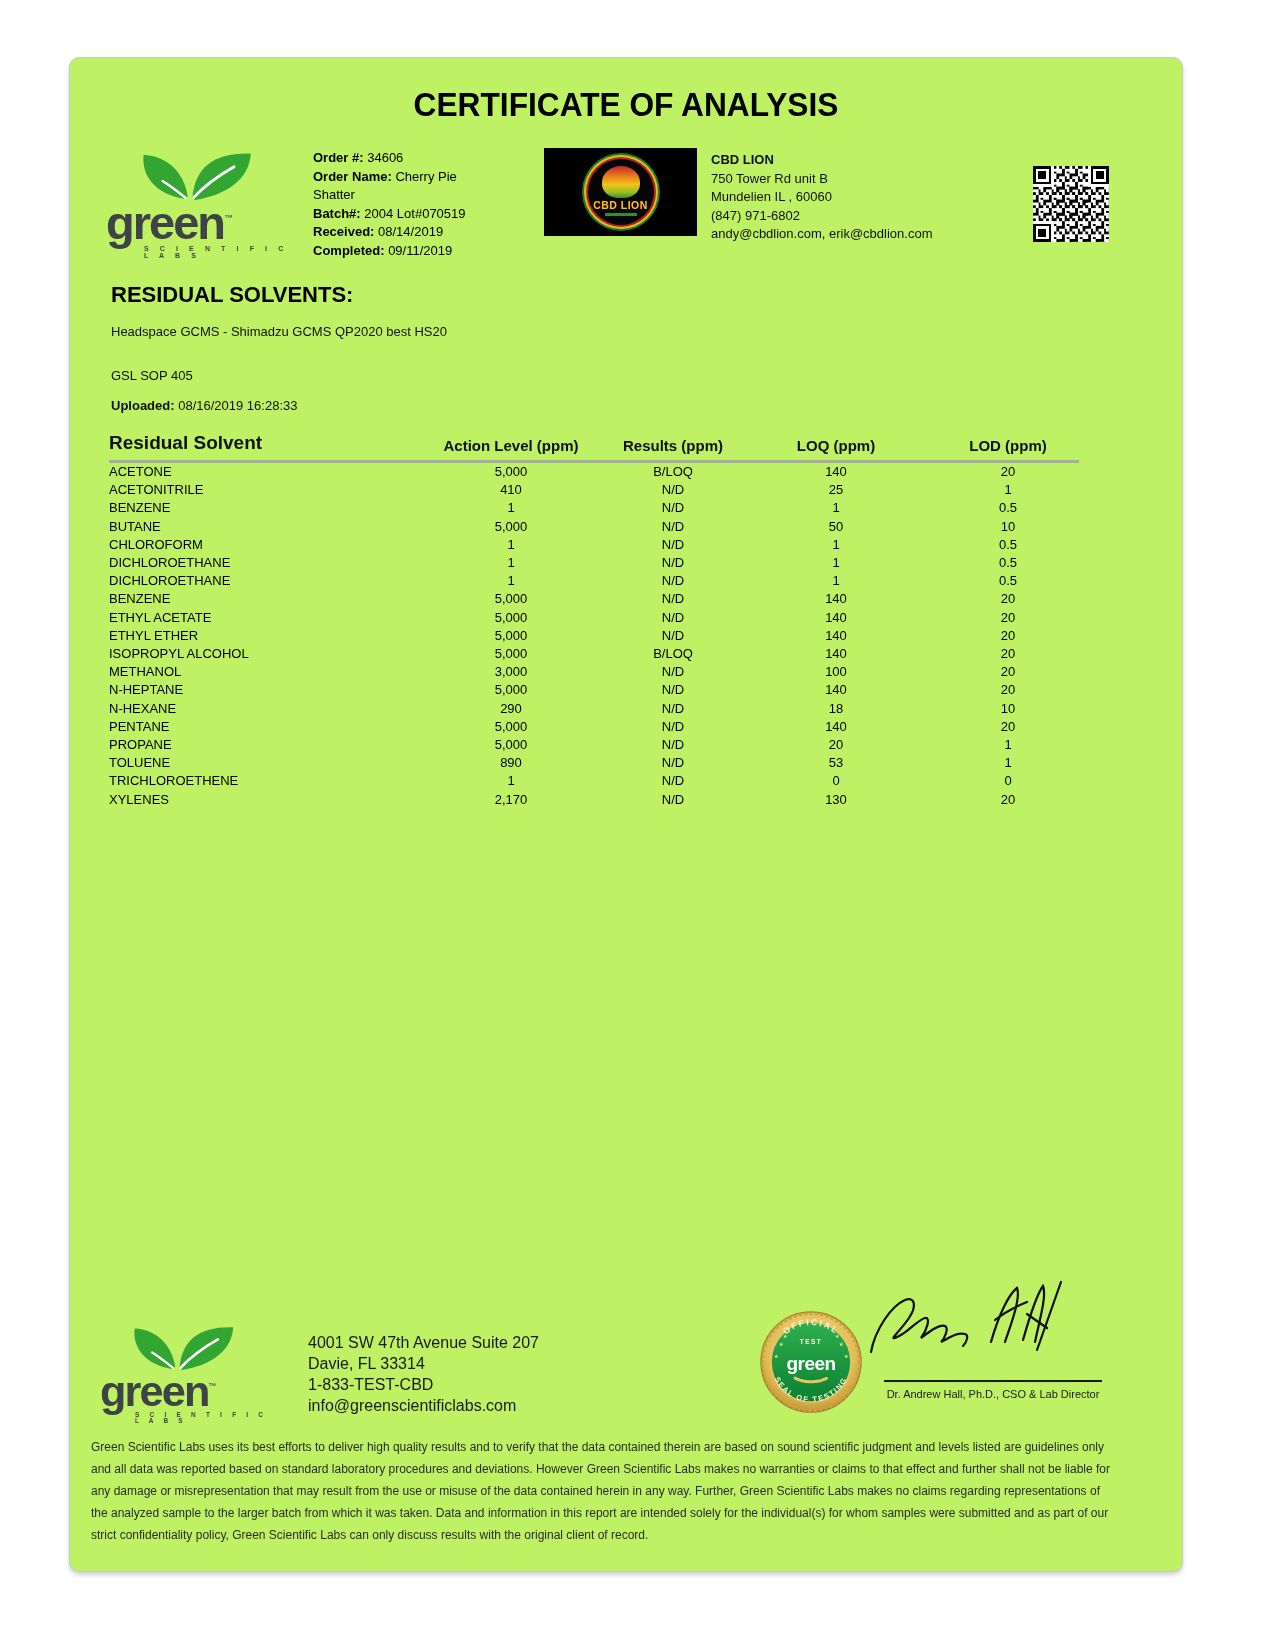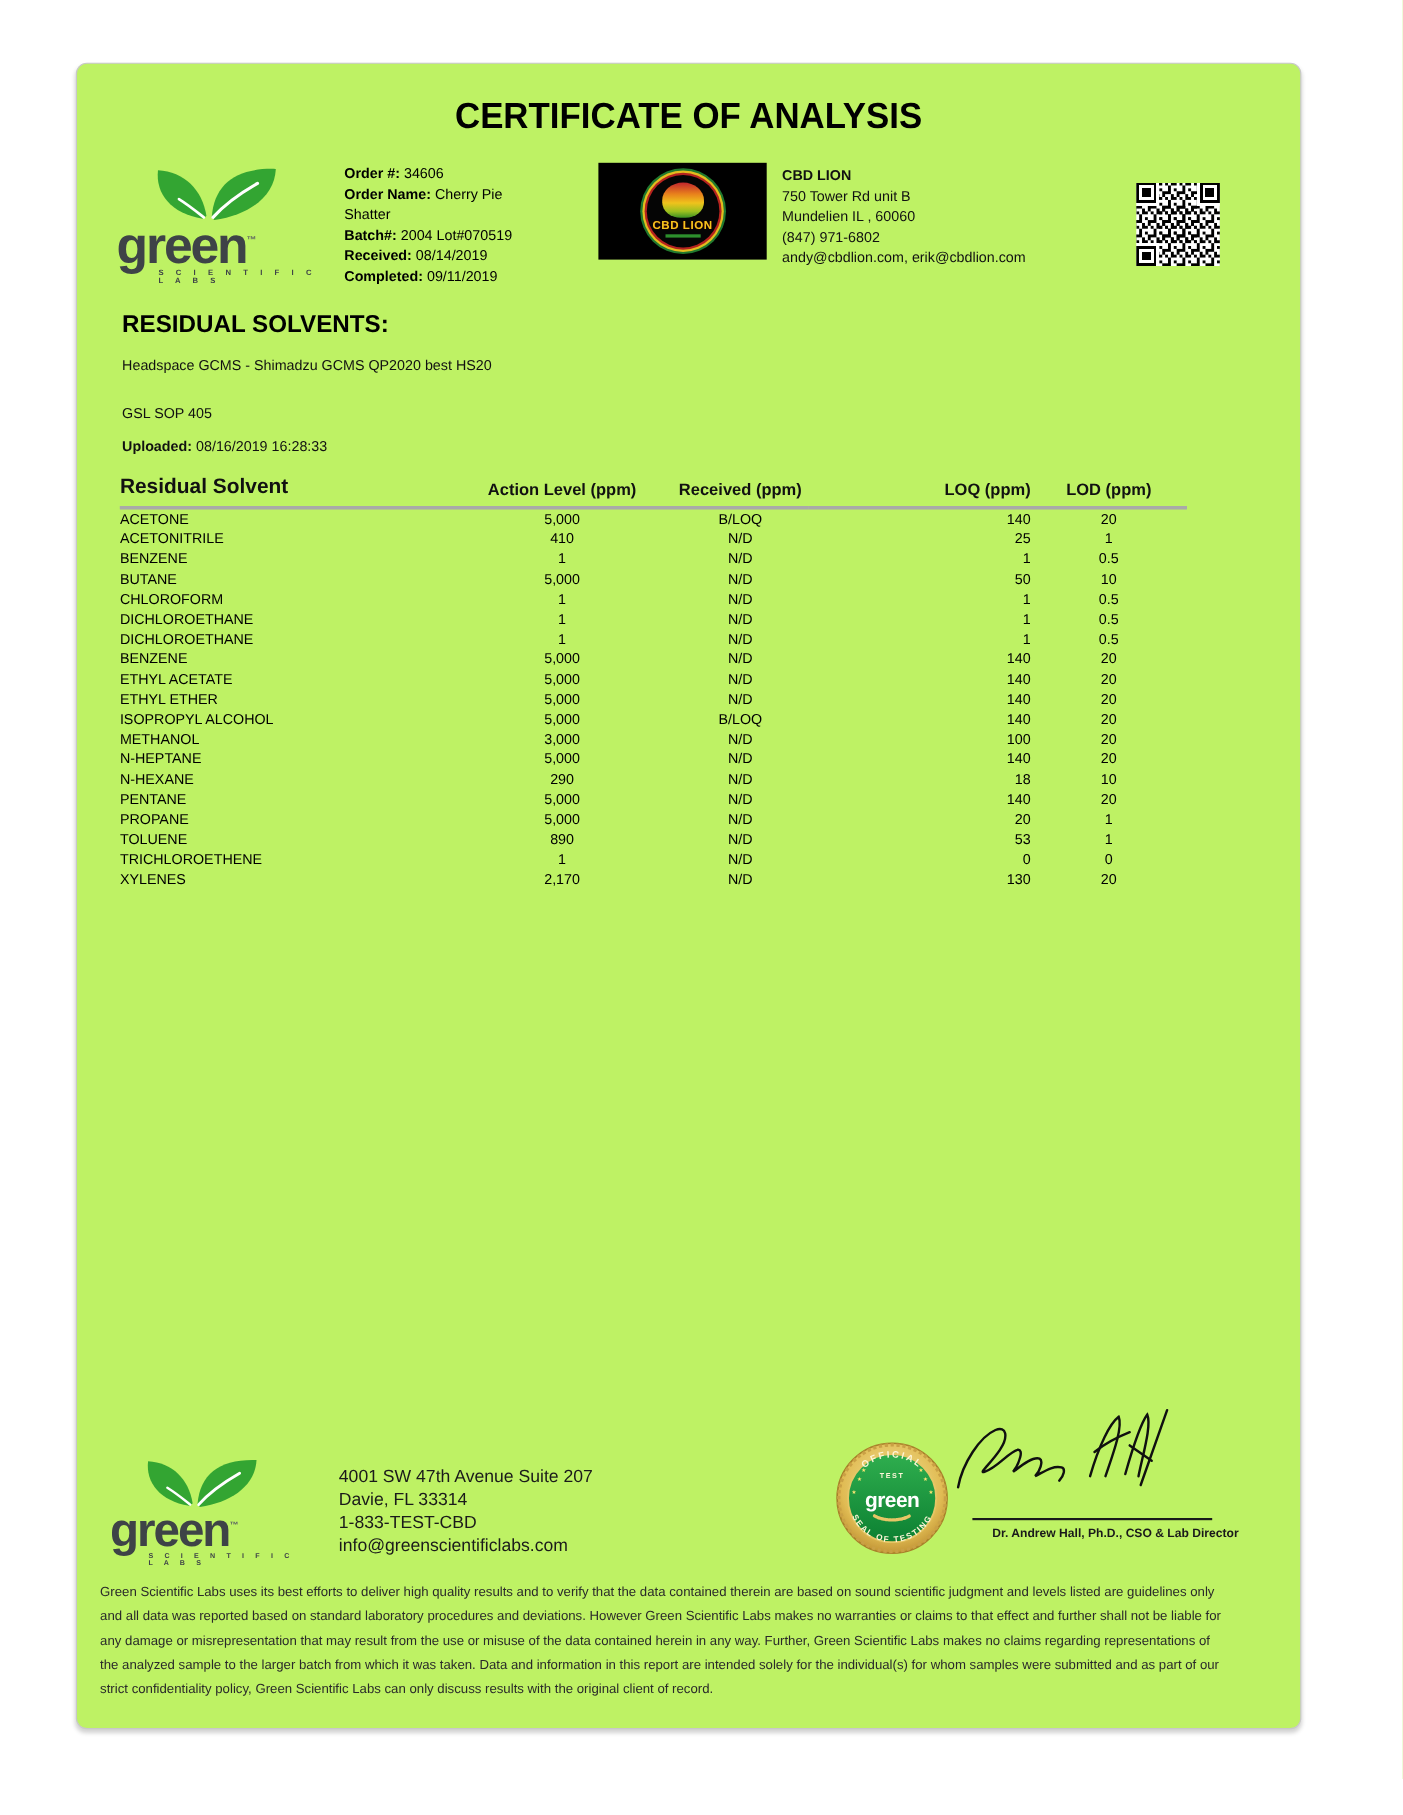--- a/index.html
+++ b/index.html
@@ -64,30 +64,30 @@
 
   
   .solvents { left:39px; top:374px; width:970px; border-collapse:collapse; }
   .solvents th { font-weight:bold; vertical-align:bottom; padding-bottom:6px; font-size:15px; }
   .solvents th.h-name { font-size:19px; text-align:left; }
   .solvents thead tr { border-bottom:3px solid #a9a9a9; }
   .solvents td { font-size:13px; height:18.2px; line-height:18.2px; padding:0; color:#000; }
   .c-name { text-align:left; width:302px; }
   .c-action { text-align:center; width:200px; }
   .c-results { text-align:center; width:124px; }
-  .c-loq { text-align:right; width:202px; }
+  .c-loq { text-align:center; width:202px; }
   .c-lod { text-align:center; width:142px; }
 
   
   .f-logo { left:30px; top:1266px; }
   .f-address { left:238px; top:1274px; font-size:16px; line-height:21px; color:#1a1a1a; }
   .seal { left:689px; top:1252px; width:104px; height:104px; }
   .sig { left:795px; top:1222px; width:210px; height:100px; }
   .sig-line { left:814px; top:1322px; width:218px; height:2px; background:#1a1a1a; }
-  .sig-name { left:790px; top:1330px; width:266px; text-align:right; font-size:11px; font-weight:bold; color:#1a1a1a; }
+  .sig-name { left:790px; top:1330px; width:266px; text-align:center; font-size:11px; font-weight:normal; color:#1a1a1a; }
 
   .disclaimer { left:21px; top:1378px; width:1022px; font-size:12px; line-height:22px; color:#2a2a2a; }
 </style>
 </head>
 <body>
 
 <div class="page">
 
   <div class="coa-title">CERTIFICATE OF ANALYSIS</div>
 
@@ -165,21 +165,21 @@
   <div class="abs uploaded-line">
     <b>Uploaded:</b>
     <span>08/16/2019 16:28:33</span>
   </div>
 
   <table class="abs solvents">
     <thead>
       <tr>
         <th class="h-name c-name">Residual Solvent</th>
         <th class="c-action">Action Level (ppm)</th>
-        <th class="c-results">Received (ppm)</th>
+        <th class="c-results">Results (ppm)</th>
         <th class="c-loq">LOQ (ppm)</th>
         <th class="c-lod">LOD (ppm)</th>
       </tr>
     </thead>
     <tbody>
         <tr>
         <td class="c-name">ACETONE</td>
         <td class="c-action">5,000</td>
         <td class="c-results">B/LOQ</td>
         <td class="c-loq">140</td>

